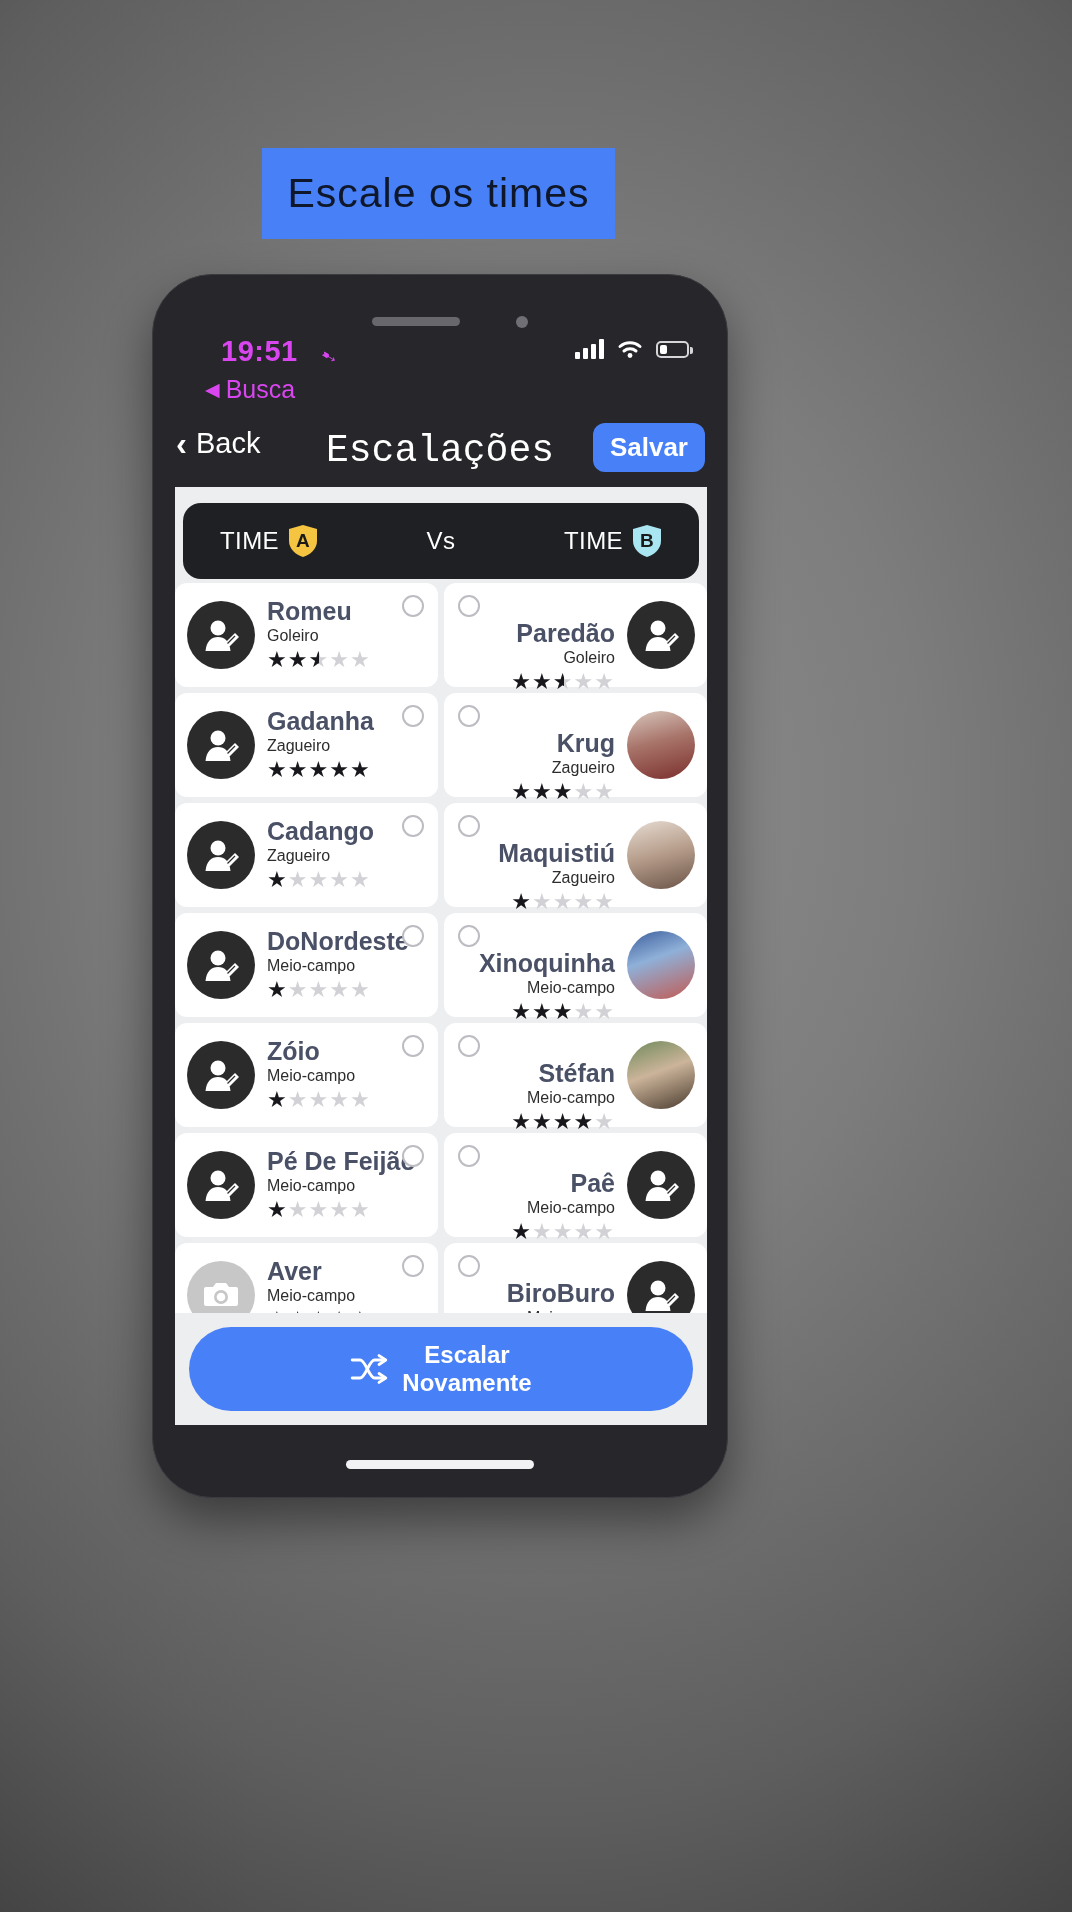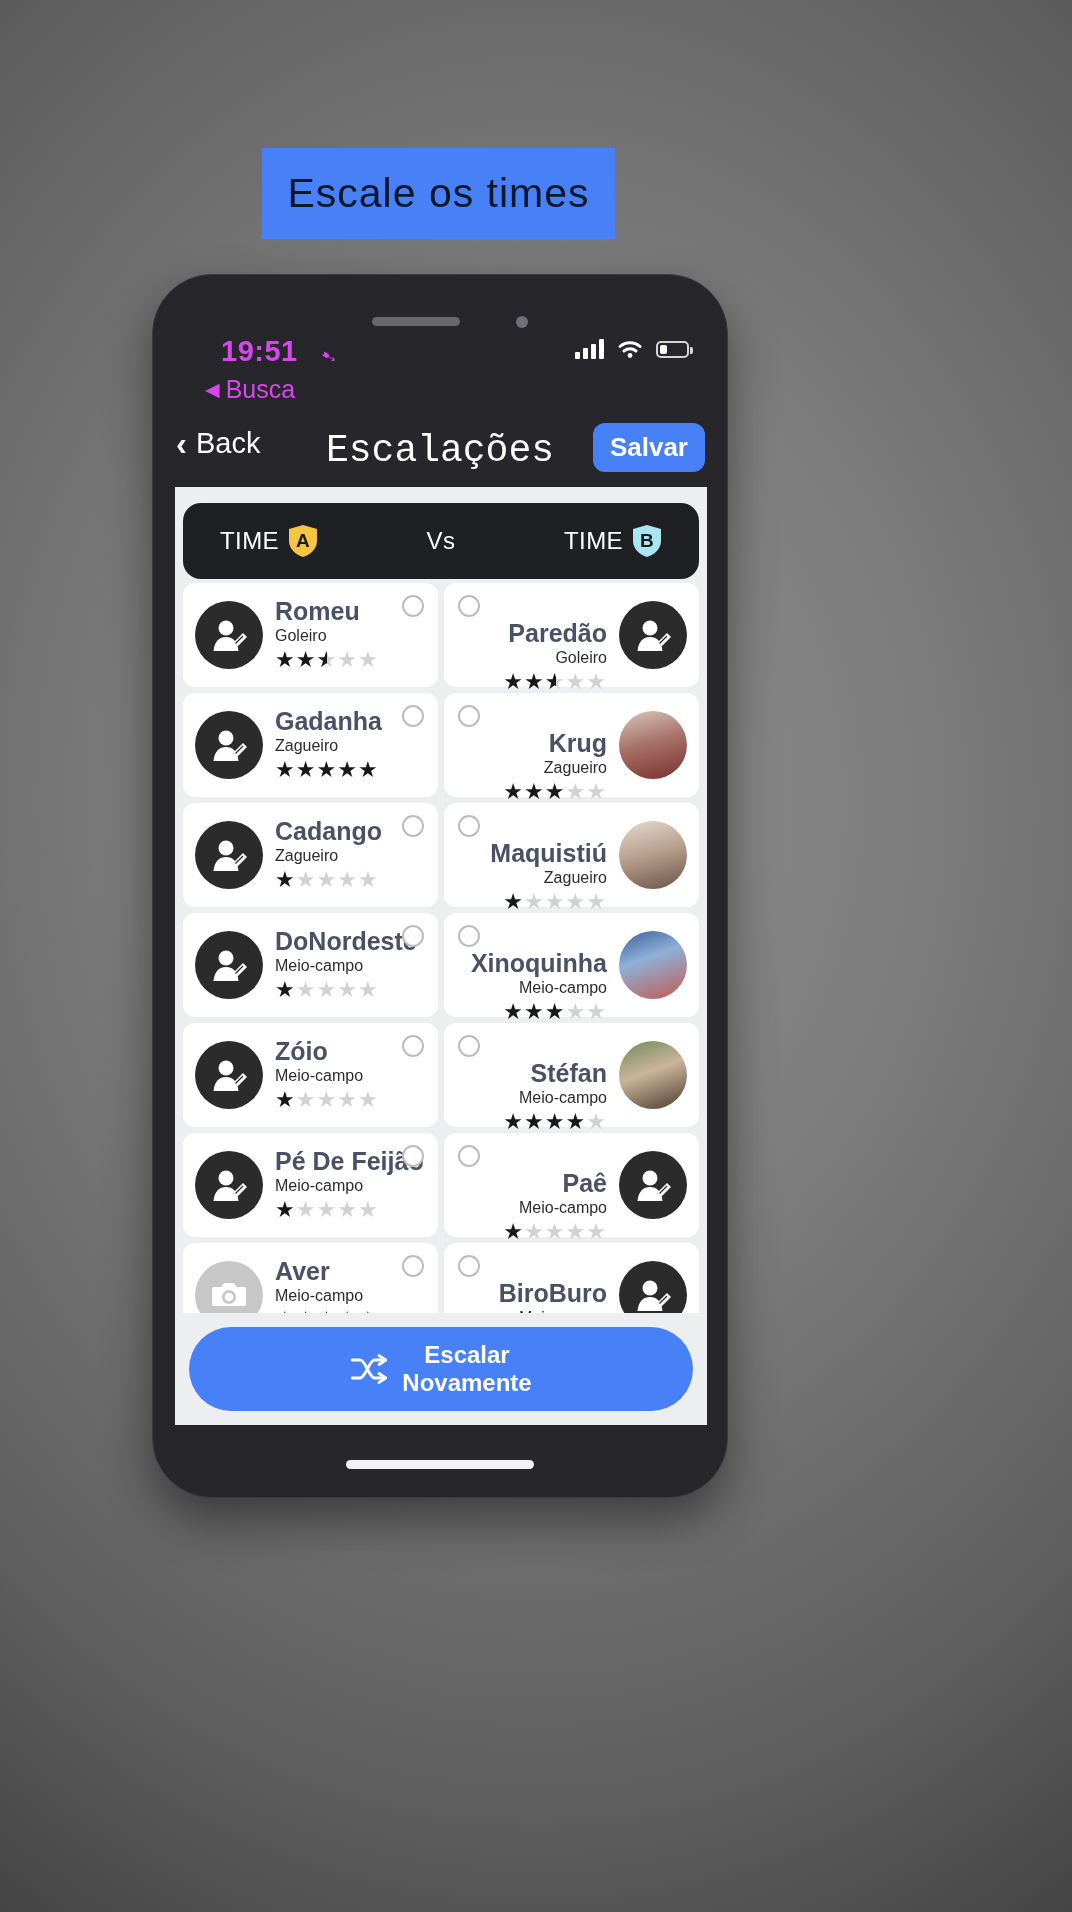--- a/index.html
+++ b/index.html
@@ -55,21 +55,21 @@
   #screen { position:absolute; top: 212px; left: 22px; width: 532px; height: 938px; background:#eceef0; overflow:hidden; }
 
   #teamhdr { margin: 16px 8px 0 8px; height: 76px; background:#1f2024; border-radius: 18px;
              display:flex; align-items:center; color:#fff; }
   #teamhdr .cell { flex:1; display:flex; align-items:center; justify-content:center; gap:9px; font-size:24px; letter-spacing:.4px; }
   .shield { width: 30px; height: 34px; position: relative; display:inline-flex; align-items:center; justify-content:center; }
   .shield svg { position:absolute; inset:0; width:100%; height:100%; }
   .shield b { position: relative; font-size: 19px; color: #1a1a1a; font-weight: 700; z-index:1; }
 
   #list { position:absolute; top: 96px; left:0; width:100%; bottom:0; }
-  .row { display:flex; gap: 6px; padding: 0 8px; margin-bottom: 6px; }
+  .row { display:flex; gap: 6px; padding: 0 0; margin-bottom: 6px; }
   .card { flex: 1; background:#fff; border-radius: 12px; height: 104px; position:relative;
           display:flex; align-items:center; }
   .card.left  { padding-left: 12px; }
   .card.right { padding-right: 12px; flex-direction: row-reverse; }
 
   .avatar { width: 68px; height: 68px; border-radius: 50%; flex: none; background:#2b2b2b;
             display:flex; align-items:center; justify-content:center; overflow:hidden; position:relative; }
   .avatar.ph { background:#c7c7c7; }
   .avatar.photo1 { background: linear-gradient(165deg,#d8c7bd 0%,#a8746a 45%,#7b2f2d 100%); }
   .avatar.photo2 { background: linear-gradient(165deg,#e6dcd2 0%,#b79e8c 48%,#6a5347 100%); }

